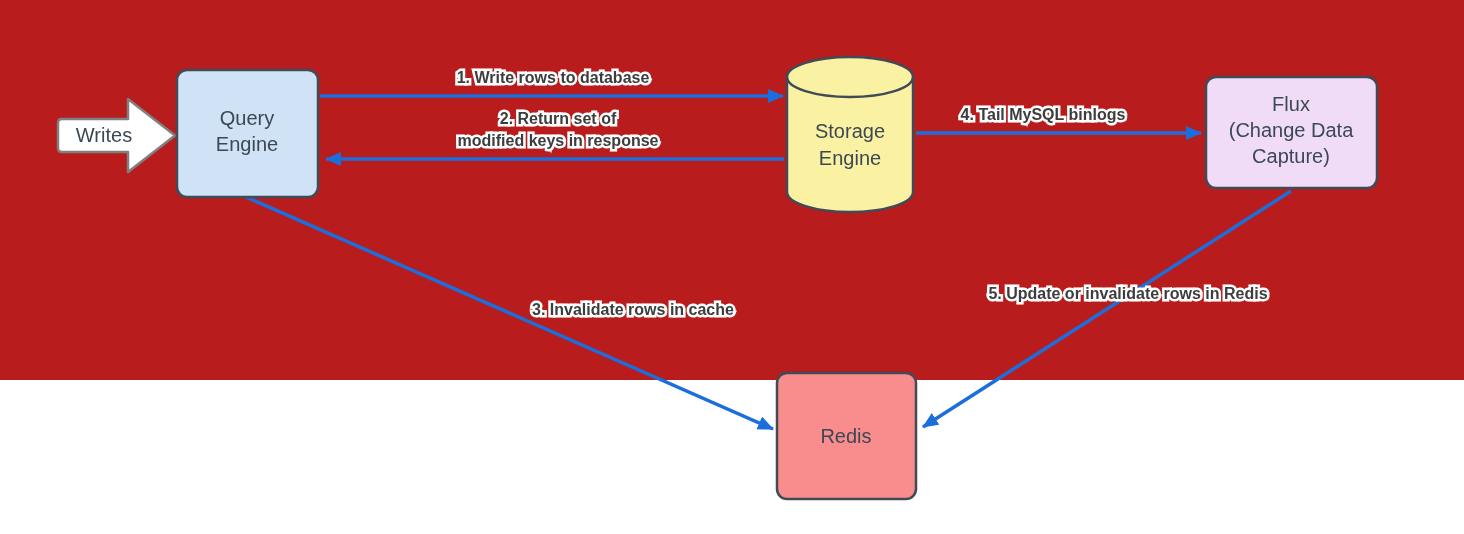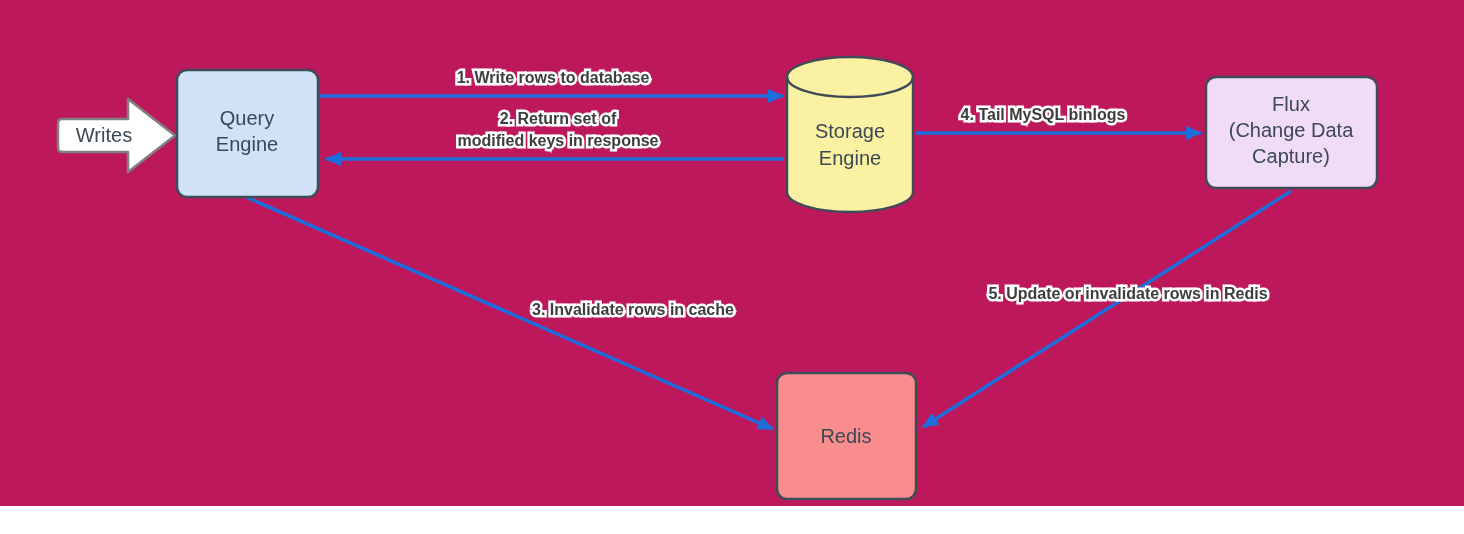--- a/index.html
+++ b/index.html
@@ -7,22 +7,22 @@
     padding: 0;
     background: #ffffff;
     width: 1464px;
     height: 534px;
     overflow: hidden;
     font-family: "Liberation Sans", sans-serif;
   }
   .canvas {
     position: relative;
     width: 1464px;
-    height: 506px;
-    background: #be185d;
+    height: 380px;
+    background: #b91c1c;
   }
   svg { display: block; }
 
   .edge {
     stroke: var(--arrow, #1C6EDD);
     stroke-width: 3.5;
     fill: none;
   }
   #arrowhead path { fill: var(--arrow, #1C6EDD); }
 

